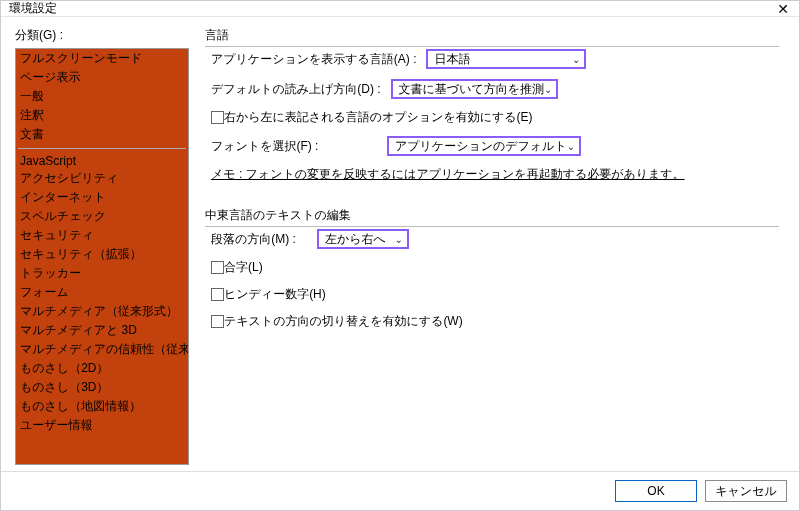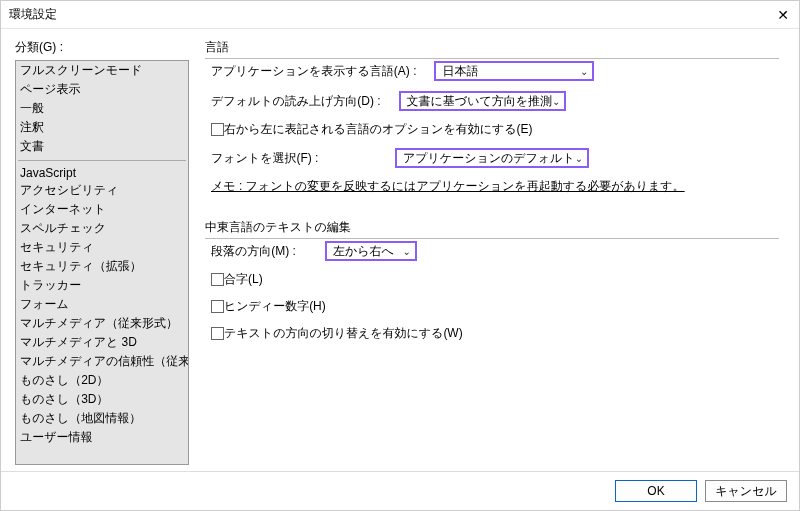--- a/index.html
+++ b/index.html
@@ -18,21 +18,21 @@
   border: 1px solid #ccc;
   display: flex;
   flex-direction: column;
 }
 .titlebar {
   display: flex;
   align-items: center;
   justify-content: space-between;
   padding: 4px 8px;
   border-bottom: 1px solid #e5e5e5;
-  height: 28px;
+  height: 16px;
 }
 .titlebar .title { font-size: 12px; }
 .close-btn {
   width: 16px; height: 16px;
   display: flex; align-items: center; justify-content: center;
   font-size: 14px; cursor: pointer;
 }
 .body {
   flex: 1;
   display: flex;
@@ -43,21 +43,21 @@
 .sidebar {
   width: 174px;
   display: flex;
   flex-direction: column;
 }
 .sidebar-label { margin-bottom: 4px; font-size: 12px; }
 .listbox {
   flex: 1;
   border: 1px solid #9a9a9a;
   overflow-y: auto;
-  background: #e5e5e5;
+  background: #c2410c;
   font-size: 12px;
 }
 .list-item {
   padding: 1px 4px;
   white-space: nowrap;
   cursor: default;
 }
 .list-sep {
   border-top: 1px solid #aaa;
   margin: 4px 2px;
@@ -70,21 +70,21 @@
 .group-title {
   font-size: 12px;
   padding-bottom: 2px;
   border-bottom: 1px solid #bbb;
   margin-bottom: 2px;
 }
 .row {
   display: flex;
   align-items: center;
   margin-bottom: 10px;
-  gap: 18px;
+  gap: 10px;
   padding-left: 6px;
 }
 .row .label {
   min-width: 166px;
   font-size: 12px;
 }
 .combo {
   border: 2px solid #8b5cf6;
   height: 20px;
   display: flex;

